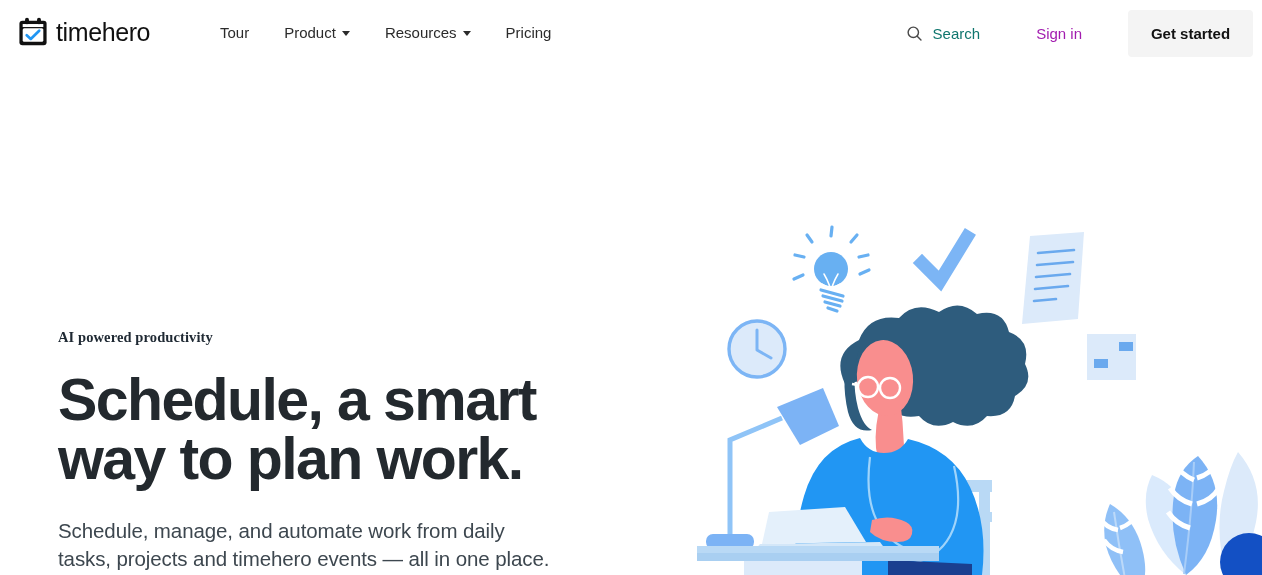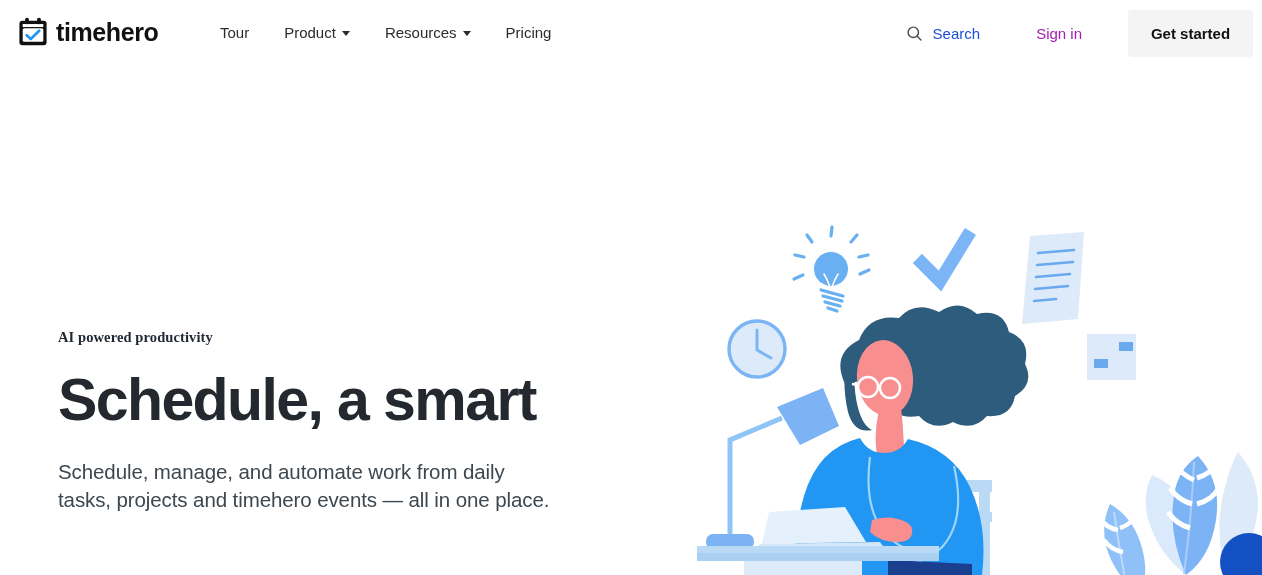--- a/index.html
+++ b/index.html
@@ -37,21 +37,21 @@
     left: 18px;
     top: 17px;
     display: flex;
     align-items: center;
     gap: 8px;
     cursor: pointer;
   }
   .brand-mark { width: 30px; height: 30px; display: block; }
   .brand-name {
     font-size: 25px;
-    font-weight: 700;
+    font-weight: 400;
     color: #111111;
     letter-spacing: -0.4px;
     line-height: 1;
   }
 
   .nav {
     position: absolute;
     left: 220px;
     top: 22px;
     display: flex;
@@ -86,21 +86,21 @@
     top: 0;
     height: 67px;
     display: flex;
     align-items: center;
   }
   .search-link {
     display: flex;
     align-items: center;
     gap: 10px;
     font-size: 15px;
-    color: #1d4ed8;
+    color: #0f766e;
     cursor: pointer;
     line-height: 22px;
   }
   .search-icon { width: 17px; height: 17px; display: block; }
   .signin-link {
     font-size: 15px;
     color: #a21caf;
     cursor: pointer;
     margin-left: 56px;
     line-height: 22px;
@@ -234,20 +234,21 @@
       <div class="signin-link">Sign in</div>
 
       <button class="cta-button">Get started</button>
     </div>
   </header>
 
   <section class="hero-copy">
     <div class="eyebrow">AI powered productivity</div>
     <h1 class="headline">
       <div>Schedule, a smart</div>
+      <div>way to plan work.</div>
     </h1>
     <p class="subhead">
       <span>Schedule, manage, and automate work from daily</span><br>
       <span>tasks, projects and timehero events — all in one place.</span>
     </p>
   </section>
 
   <div class="hero-art">
     <svg viewBox="0 0 580 363" aria-hidden="true">
 

